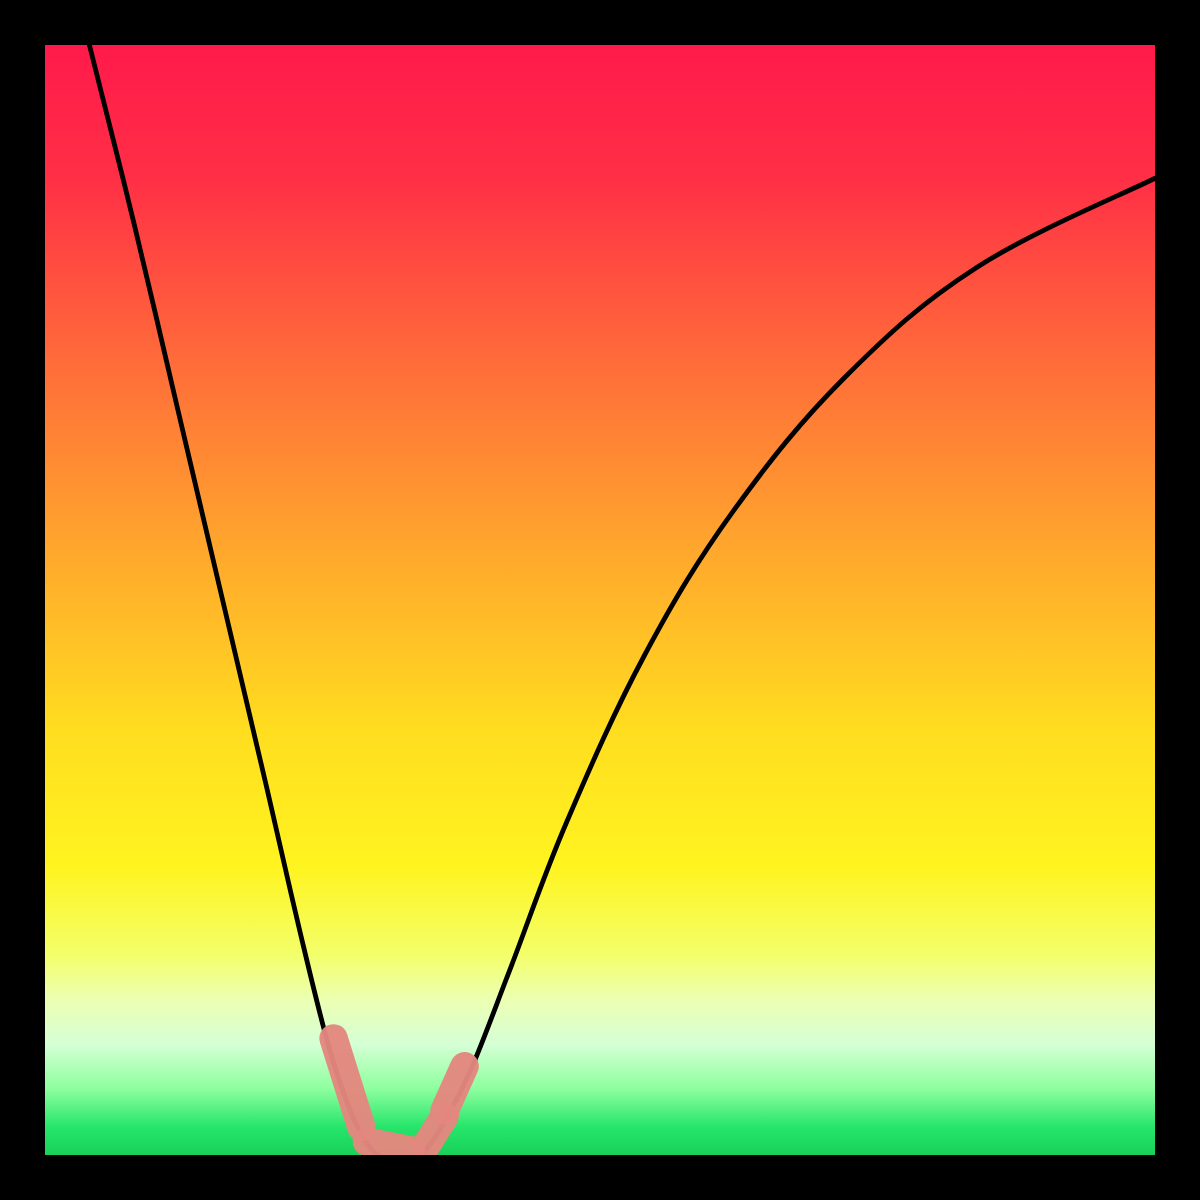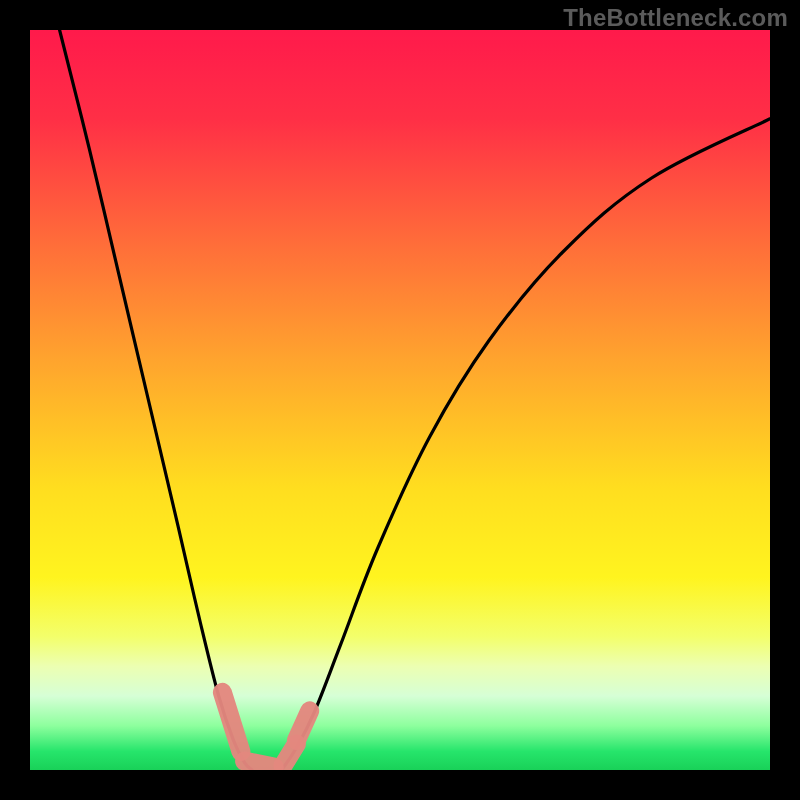--- a/index.html
+++ b/index.html
@@ -36,21 +36,20 @@
     letter-spacing: 0.2px;
     user-select: none;
   }
   svg { display: block; }
 </style>
 </head>
 <body>
 
 <div class="frame">
 
-  <div class="watermark">TheBottleneck.com</div>
 
   <div class="plot">
     <svg id="chart-svg" width="740" height="740" viewBox="0 0 740 740">
       <defs>
         <linearGradient id="bg-grad" x1="0" y1="0" x2="0" y2="1">
             <stop offset="0.00%" stop-color="#ff1a4b"></stop>
             <stop offset="12.00%" stop-color="#ff2f46"></stop>
             <stop offset="28.00%" stop-color="#ff6a3a"></stop>
             <stop offset="44.00%" stop-color="#ffa22e"></stop>
             <stop offset="62.00%" stop-color="#ffde1f"></stop>

